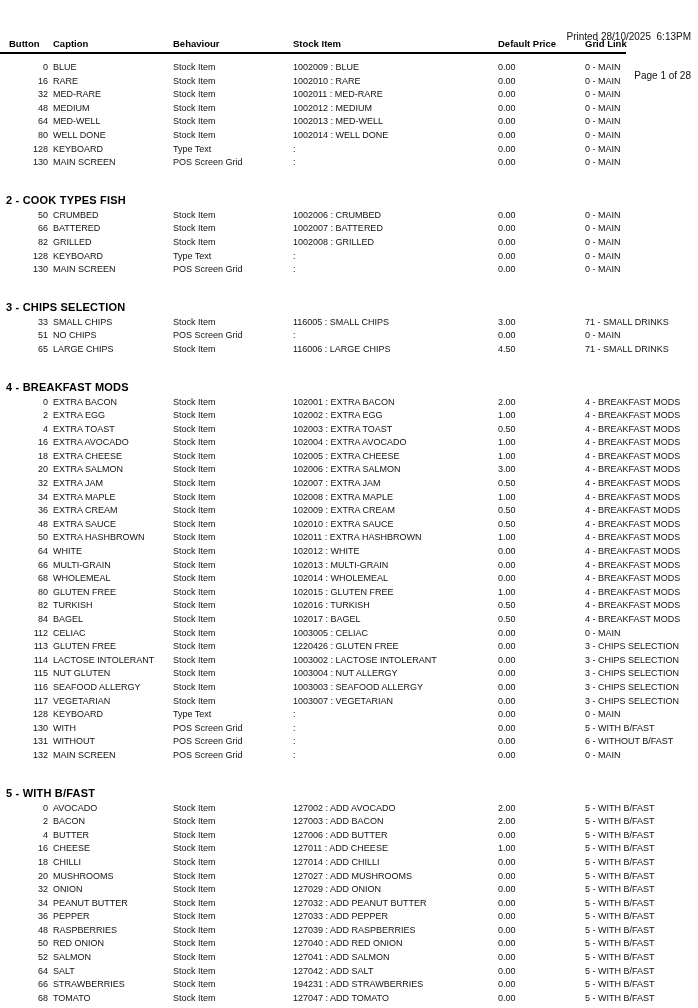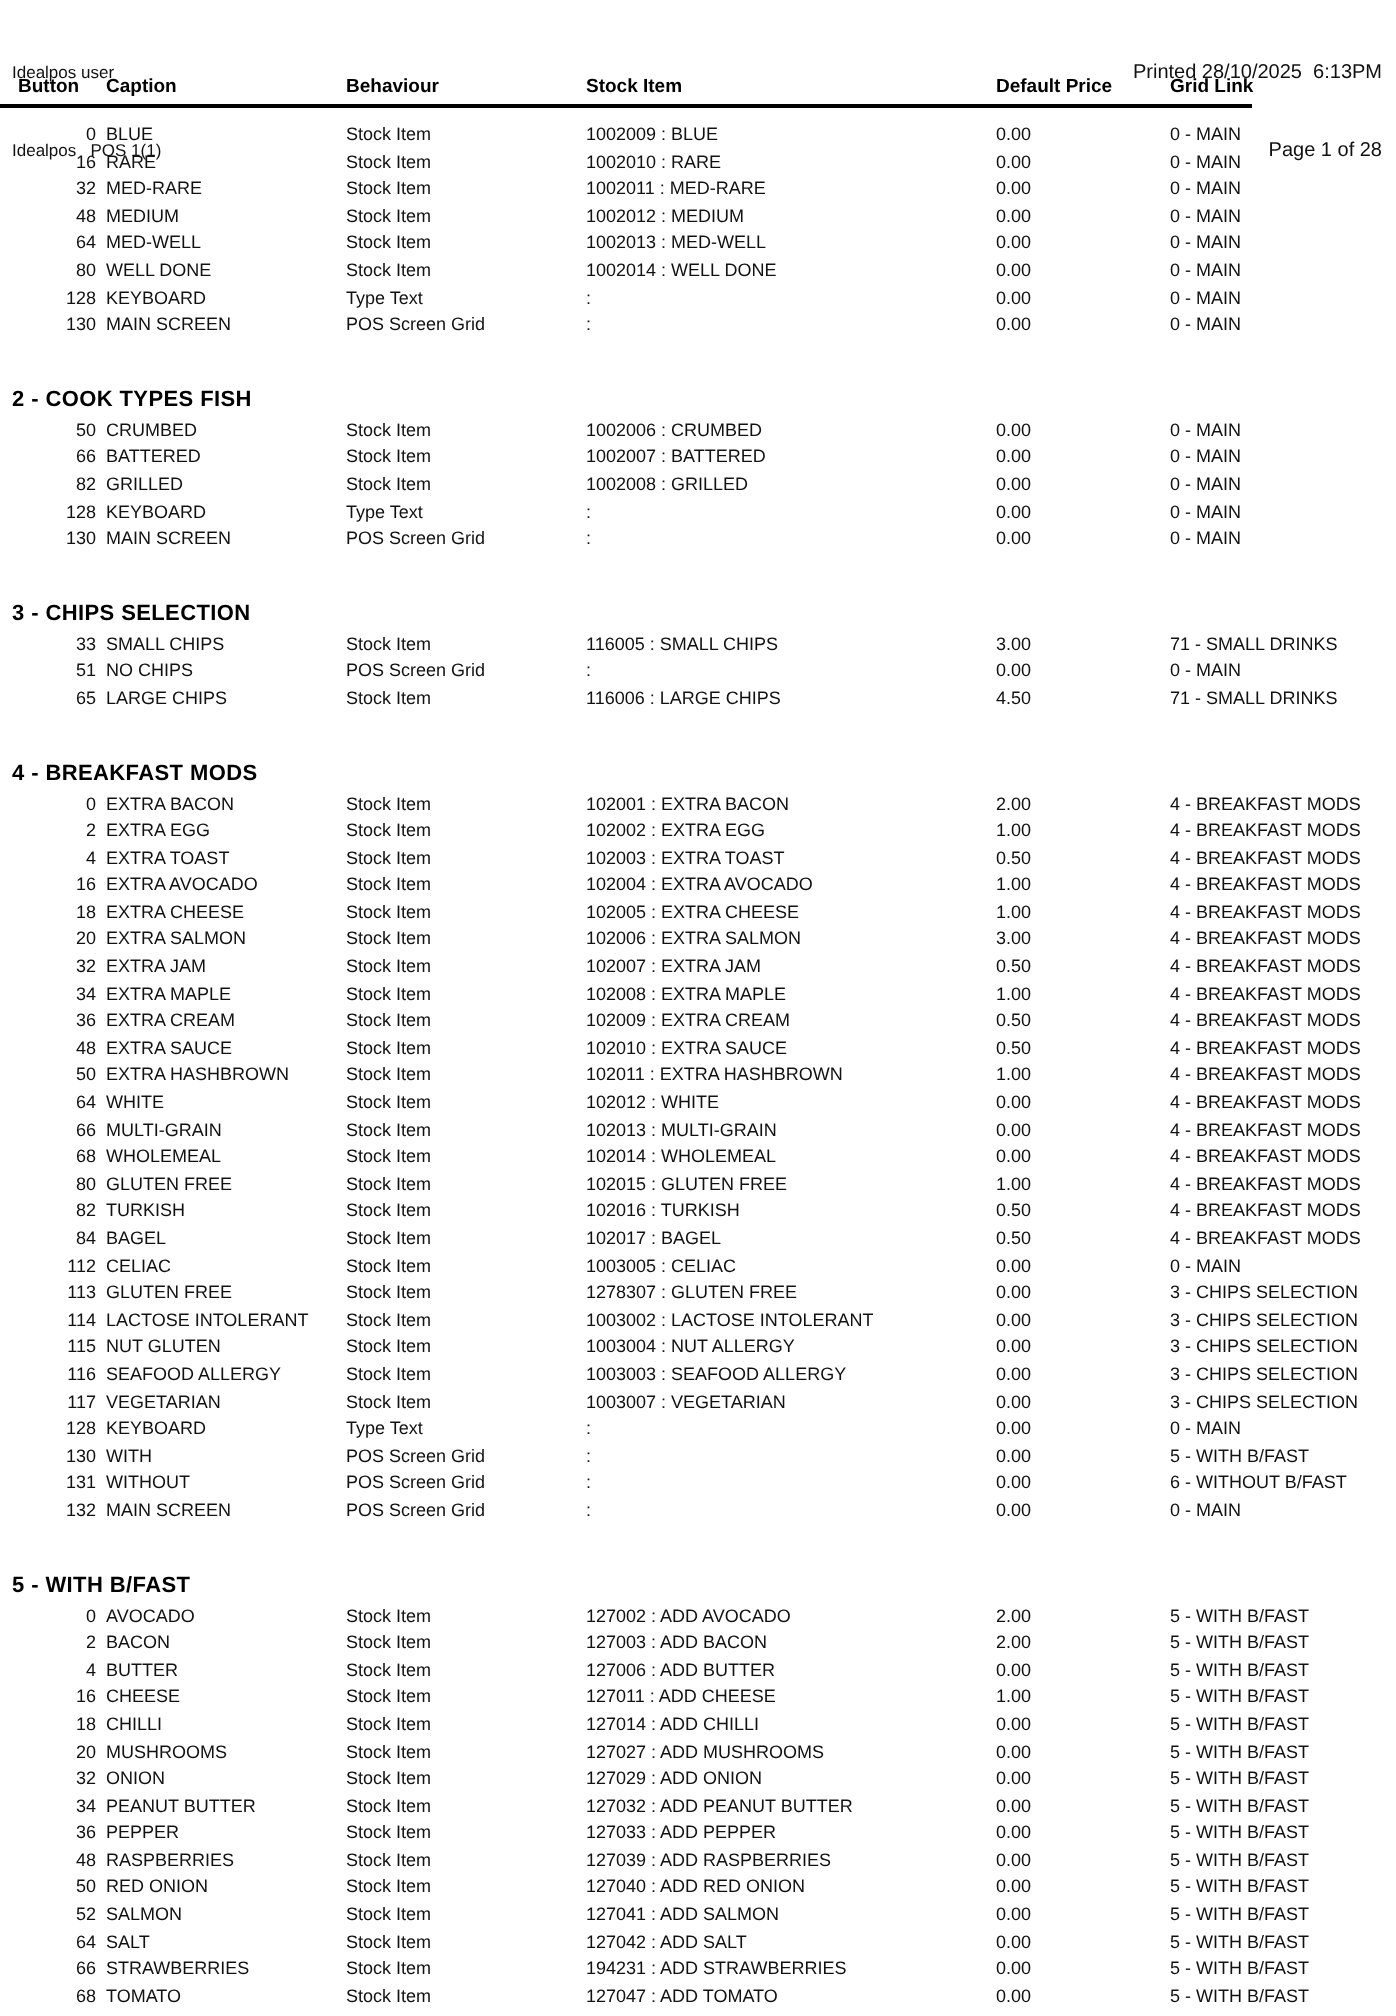--- a/index.html
+++ b/index.html
@@ -59,24 +59,20 @@
     padding-left: 6px; margin-bottom: 3px; letter-spacing: 0.2px;
   }
   .row { font-size: 9px; line-height: 13.6px; height: 13.6px; color: #111; }
 </style>
 </head>
 <body>
 
 <div class="page">
 
   <div class="report-header">
-    <div class="hdr-left">
-      <div>Idealpos user</div>
-      <div>Idealpos   POS 1(1)</div>
-    </div>
     <div class="hdr-right">
       <div>Printed 28/10/2025  6:13PM</div>
       <div>Page 1 of 28</div>
     </div>
   </div>
 
   <div class="grid6 col-header">
     <div class="c-btn">Button</div>
     <div class="c-cap">Caption</div>
     <div class="c-beh">Behaviour</div>
@@ -365,21 +361,21 @@
           <div class="c-cap">CELIAC</div>
           <div class="c-beh">Stock Item</div>
           <div class="c-stock">1003005 : CELIAC</div>
           <div class="c-price">0.00</div>
           <div class="c-link">0 - MAIN</div>
         </div>
         <div class="grid6 row">
           <div class="c-btn">113</div>
           <div class="c-cap">GLUTEN FREE</div>
           <div class="c-beh">Stock Item</div>
-          <div class="c-stock">1278307 : GLUTEN FREE</div>
+          <div class="c-stock">1220426 : GLUTEN FREE</div>
           <div class="c-price">0.00</div>
           <div class="c-link">3 - CHIPS SELECTION</div>
         </div>
         <div class="grid6 row">
           <div class="c-btn">114</div>
           <div class="c-cap">LACTOSE INTOLERANT</div>
           <div class="c-beh">Stock Item</div>
           <div class="c-stock">1003002 : LACTOSE INTOLERANT</div>
           <div class="c-price">0.00</div>
           <div class="c-link">3 - CHIPS SELECTION</div>

